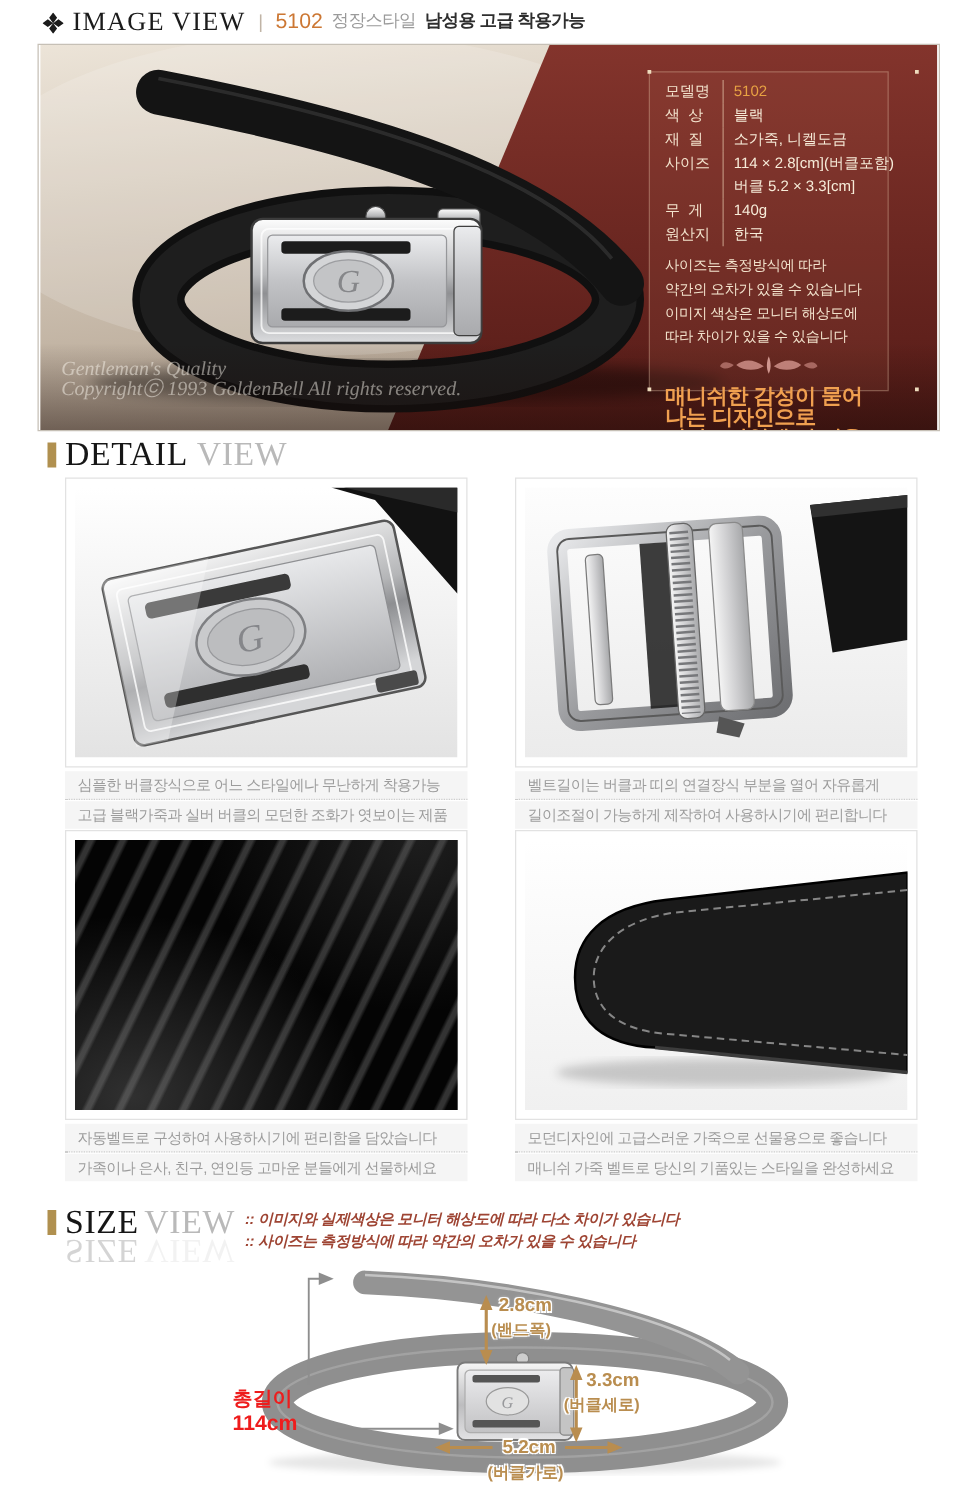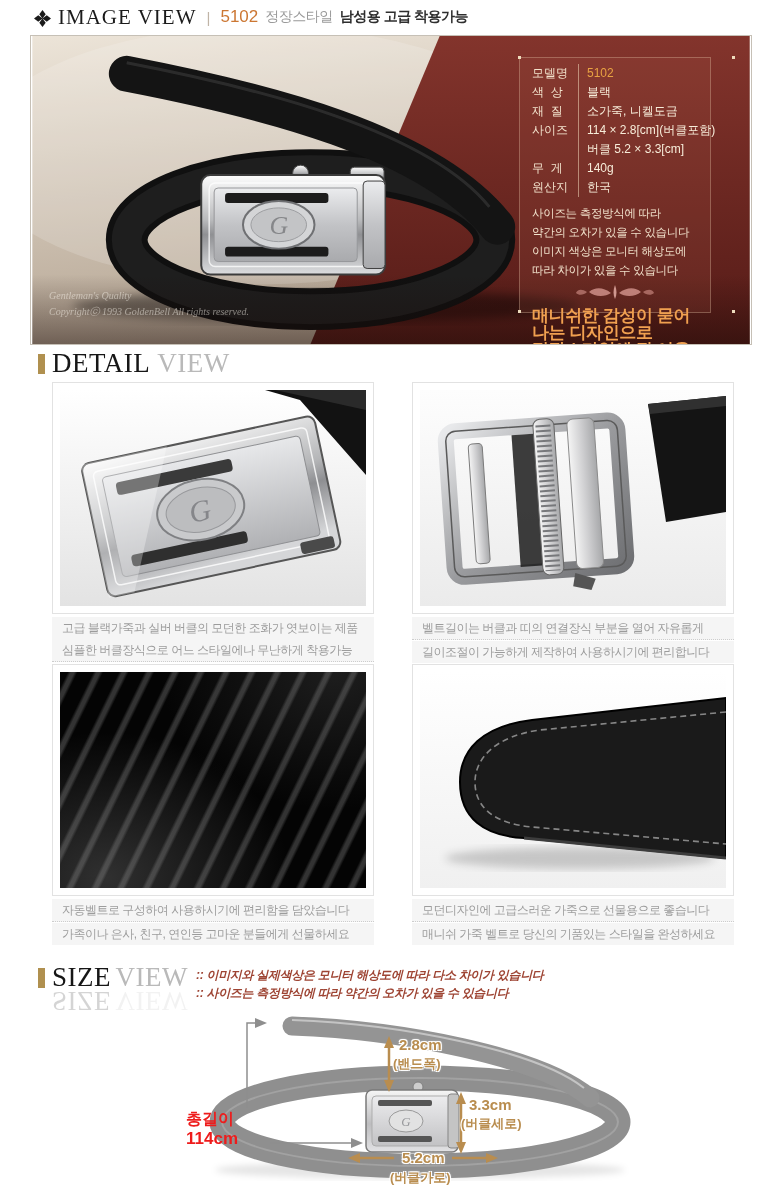--- a/index.html
+++ b/index.html
@@ -13,21 +13,21 @@
   .tb-sep{color:#c0b4a6;font-size:15px;margin:0 3px;}
   .tb-model{color:var(--orange-accent,#cc7733);font-size:17px;}
   .tb-style{color:#9a9a9a;font-size:14px;letter-spacing:-0.5px;}
   .tb-product{color:#2e2e2e;font-size:14px;font-weight:bold;letter-spacing:-0.5px;}
 
   
   .hero{position:absolute;left:30px;top:35px;width:722px;height:310px;border:1px solid #c6c0b6;
         box-sizing:border-box;overflow:hidden;}
   .hero-art{position:absolute;left:0;top:0;width:720px;height:308px;display:block;}
   .watermark{position:absolute;left:18px;top:252px;font-family:"Liberation Serif",serif;
-             font-style:italic;font-size:10px;line-height:16px;color:rgba(252,248,240,0.48);}
+             font-style:italic;font-size:16px;line-height:16px;color:rgba(252,248,240,0.48);}
 
   
   .panel{position:absolute;left:488px;top:21px;width:192px;height:256px;box-sizing:border-box;
          background:rgba(175,95,72,0.16);border:1px solid rgba(240,215,185,0.30);
          padding:6px 12px;color:#f3e3cd;}
   .panel::before{content:"";position:absolute;left:-2px;top:-2px;width:3px;height:3px;background:#eedcbd;
          box-shadow:214px 0 0 #eedcbd,0 254px 0 #eedcbd,214px 254px 0 #eedcbd;}
   .row{display:flex;font-size:12px;line-height:19px;}
   .lbl{width:42px;white-space:pre;color:#f3e3cd;flex:none;}
   .val{border-left:1px solid rgba(240,215,185,0.55);padding-left:8px;margin-left:4px;
@@ -241,22 +241,22 @@
           <rect x="62" y="147" width="118" height="12" rx="4" fill="#2f2f2f"></rect>
           <ellipse cx="140" cy="117" rx="44" ry="30" fill="#c9cacc" stroke="#7f8083" stroke-width="2"></ellipse>
           <ellipse cx="140" cy="117" rx="35" ry="22" fill="#bcbdbf" stroke="#98999c"></ellipse>
           <text x="139" y="128" text-anchor="middle" font-family="Liberation Serif, serif" font-style="italic" font-size="30" fill="#85868a">G</text>
           <polygon points="32,48 120,48 58,184 32,184" fill="rgba(255,255,255,0.30)"></polygon>
           <rect x="230" y="170" width="34" height="12" rx="3" fill="#4a4a4a"></rect>
         </g>
       </svg>
     </div>
     <figcaption class="caps">
+      <div class="cap">심플한 버클장식으로 어느 스타일에나 무난하게 착용가능</div>
       <div class="cap last">고급 블랙가죽과 실버 버클의 모던한 조화가 엿보이는 제품</div>
-      <div class="cap">심플한 버클장식으로 어느 스타일에나 무난하게 착용가능</div>
     </figcaption>
   </figure>
 
   <figure class="fig fig2" style="margin:0">
     <div class="imgbox">
       <svg class="art" viewBox="0 0 306 216">
         <defs>
           <linearGradient id="d2bg" x1="0" y1="0" x2="0" y2="1">
               <stop offset="0" stop-color="#fdfdfd"></stop>
               <stop offset="1" stop-color="#ebebeb"></stop>
@@ -391,20 +391,20 @@
           <polygon points="461,144 456,132 466,132" stroke="none"></polygon>
         <path d="M359 148 L394 148"></path>
           <polygon points="348,148 360,143 360,153" stroke="none"></polygon>
         <path d="M452 148 L487 148"></path>
           <polygon points="498,148 486,143 486,153" stroke="none"></polygon>
       </g>
     </svg>
     <div class="dim" style="left:399px;top:26px;">2.8cm</div>
     <div class="dim dim-sub" style="left:393px;top:45px;">(밴드폭)</div>
     <div class="dim" style="left:469px;top:86px;">3.3cm</div>
-    <div class="dim dim-sub" style="left:449px;top:105px;padding-left:12px;">(버클세로)</div>
+    <div class="dim dim-sub" style="left:439px;top:105px;padding-left:12px;">(버클세로)</div>
     <div class="dim" style="left:402px;top:139px;">5.2cm</div>
     <div class="dim dim-sub" style="left:390px;top:159px;">(버클가로)</div>
     <div class="total total-1">총길이</div>
     <div class="total total-2">114cm</div>
   </div>
 
 </div>
 
 </body></html>

